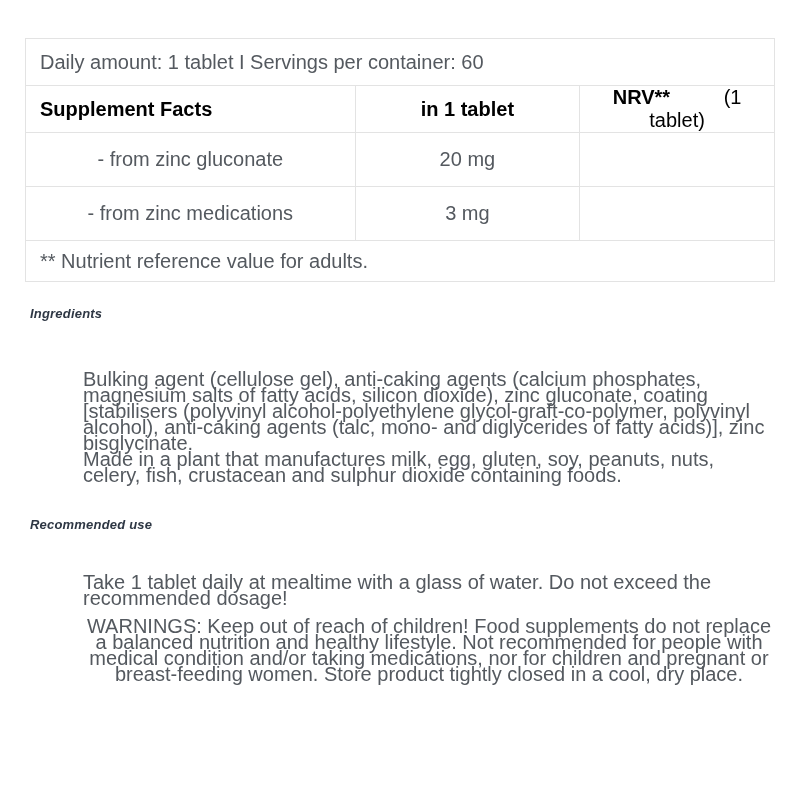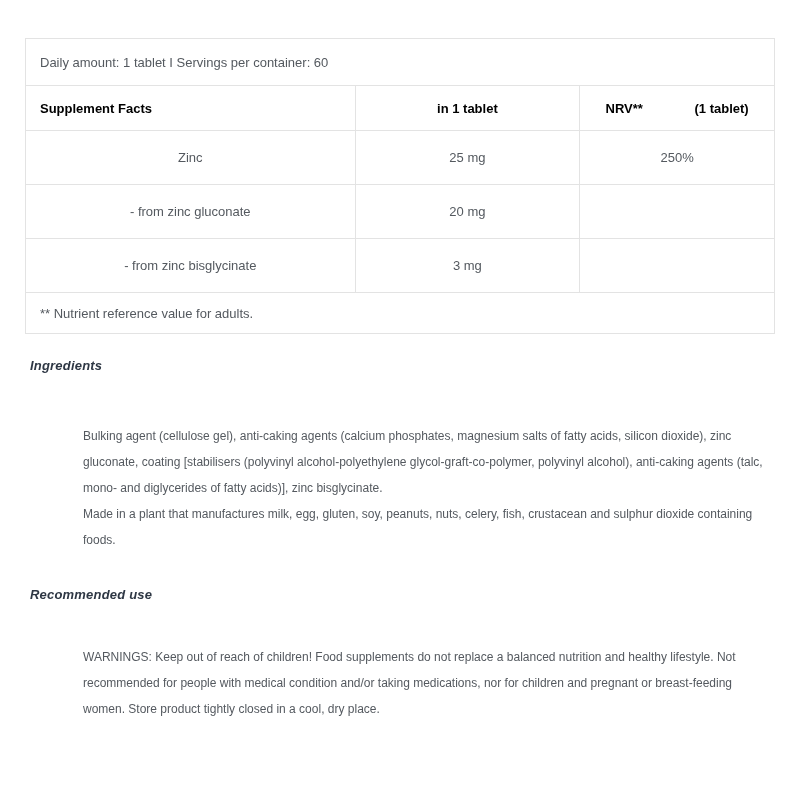--- a/index.html
+++ b/index.html
@@ -15,21 +15,21 @@
     background: #ffffff;
     overflow: hidden;
   }
 
   
   table.facts {
     border-collapse: collapse;
     width: 750px;
     margin: 38px 0 0 25px;
     table-layout: fixed;
-    font-size: 13px;
+    font-size: 20px;
     color: #54595f;
   }
   table.facts col.c1 { width: 44%; }
   table.facts col.c2 { width: 30%; }
   table.facts col.c3 { width: 26%; }
 
   table.facts td, table.facts th {
     border: 1px solid #e3e3e3;
     background: #ffffff;
     padding: 0 14px;
@@ -41,21 +41,21 @@
   }
   tr.head-row th {
     height: 44px;
     text-align: center;
     font-weight: bold;
     color: #000000;
   }
   tr.head-row th.first {
     text-align: left;
   }
-  tr.head-row .nrv-rest { font-weight: bold; margin-left: 48px; }
+  tr.head-row .nrv-rest { font-weight: normal; margin-left: 48px; }
   tr.data-row td {
     height: 53px;
     text-align: center;
   }
   tr.foot-row td {
     height: 40px;
     text-align: left;
   }
 
   
@@ -63,22 +63,22 @@
     margin: 24px 0 0 30px;
     font-size: 13px;
     font-weight: bold;
     font-style: italic;
     color: #2e3744;
     letter-spacing: 0.2px;
   }
   .para-block {
     margin: 50px 25px 0 83px;
     width: 692px;
-    font-size: 12px;
-    line-height: 26px;
+    font-size: 20px;
+    line-height: 16px;
     color: #54595f;
   }
   .para-block p { margin: 0; }
   .para-block p + p.gap { margin-top: 12px; text-align: center; }
   .section-heading.second { margin-top: 34px; }
   .para-block.second { margin-top: 42px; }
 </style>
 </head>
 <body>
 
@@ -93,46 +93,42 @@
     <tbody>
         <tr class="daily-row">
       <td colspan="3">Daily amount: 1 tablet I Servings per container: 60</td>
     </tr>
     <tr class="head-row">
       <th class="first">Supplement Facts</th>
       <th>in 1 tablet</th>
       <th><span class="nrv-bold">NRV**</span><span class="nrv-rest"> (1 tablet)</span></th>
     </tr>
     <tr class="data-row">
-      <td>Zinc</td>
-      <td>25 mg</td>
-      <td>250%</td>
-    </tr>
-    <tr class="data-row">
       <td>- from zinc gluconate</td>
       <td>20 mg</td>
       <td></td>
     </tr>
     <tr class="data-row">
-      <td>- from zinc bisglycinate</td>
+      <td>- from zinc medications</td>
       <td>3 mg</td>
       <td></td>
     </tr>
     <tr class="foot-row">
       <td colspan="3">** Nutrient reference value for adults.</td>
     </tr>
   </tbody>
     </table>
 
   <h2 class="section-heading">Ingredients</h2>
 
   <div class="para-block">
     <p>Bulking agent (cellulose gel), anti-caking agents (calcium phosphates, magnesium salts of fatty acids, silicon dioxide), zinc gluconate, coating [stabilisers (polyvinyl alcohol-polyethylene glycol-graft-co-polymer, polyvinyl alcohol), anti-caking agents (talc, mono- and diglycerides of fatty acids)], zinc bisglycinate.</p>
     <p>Made in a plant that manufactures milk, egg, gluten, soy, peanuts, nuts, celery, fish, crustacean and sulphur dioxide containing foods.</p>
   </div>
 
   <h2 class="section-heading second">Recommended use</h2>
 
   <div class="para-block second">
+    <p>Take 1 tablet daily at mealtime with a glass of water. Do not exceed the recommended dosage!</p>
     <p class="gap">WARNINGS: Keep out of reach of children! Food supplements do not replace a balanced nutrition and healthy lifestyle. Not recommended for people with medical condition and/or taking medications, nor for children and pregnant or breast-feeding women. Store product tightly closed in a cool, dry place.</p>
   </div>
 
 </div>
 
 </body></html>

